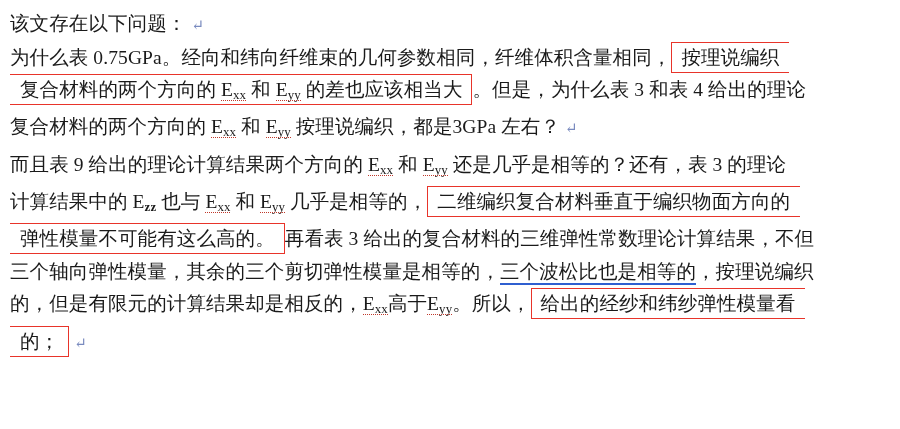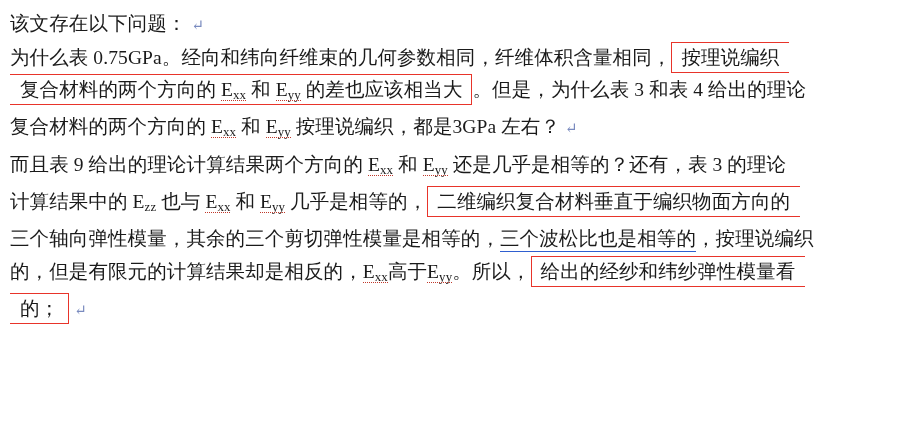--- a/index.html
+++ b/index.html
@@ -77,20 +77,21 @@
     position: absolute;
     left: 0;
     right: 0;
     bottom: -1px;
     height: 1px;
     border-bottom: 1.5px dotted #c0392b;
   }
   .plain sub {
     font-size: 0.66em;
     vertical-align: -0.22em;
+    font-weight: bold;
   }
   .pilcrow {
     color: #7a8bbf;
     font-size: 15px;
   }
   .seg { display: inline; }
 </style>
 </head>
 <body>
 
@@ -116,20 +117,23 @@
   </div>
 
   <div class="line">
     <span class="seg">而且表 9 给出的理论计算结果两个方向的 </span><span class="varsub">E<sub>xx</sub></span><span class="seg"> 和 </span><span class="varsub">E<sub>yy</sub></span><span class="seg"> 还是几乎是相等的？还有，表 3 的理论</span>
   </div>
 
   <div class="line">
     <span class="seg plain">计算结果中的 E<sub>zz</sub> 也与 </span><span class="varsub">E<sub>xx</sub></span><span class="seg"> 和 </span><span class="varsub">E<sub>yy</sub></span><span class="seg"> 几乎是相等的，</span><span class="box box-open-right">二维编织复合材料垂直于编织物面方向的</span>
   </div>
 
+  <div class="line">
+    <span class="box box-open-left">弹性模量不可能有这么高的。</span><span>再看表 3 给出的复合材料的三维弹性常数理论计算结果，不但</span>
+  </div>
 
   <div class="line">
     <span>三个轴向弹性模量，其余的三个剪切弹性模量是相等的，</span><span class="blueline">三个波松比也是相等的</span><span>，按理说编织</span>
   </div>
 
 
   <div class="line">
     <span class="seg">的，但是有限元的计算结果却是相反的，</span><span class="varsub">E<sub>xx</sub></span><span class="seg">高于</span><span class="varsub">E<sub>yy</sub></span><span class="seg">。所以，</span><span class="box box-open-right">给出的经纱和纬纱弹性模量看</span>
   </div>
 

